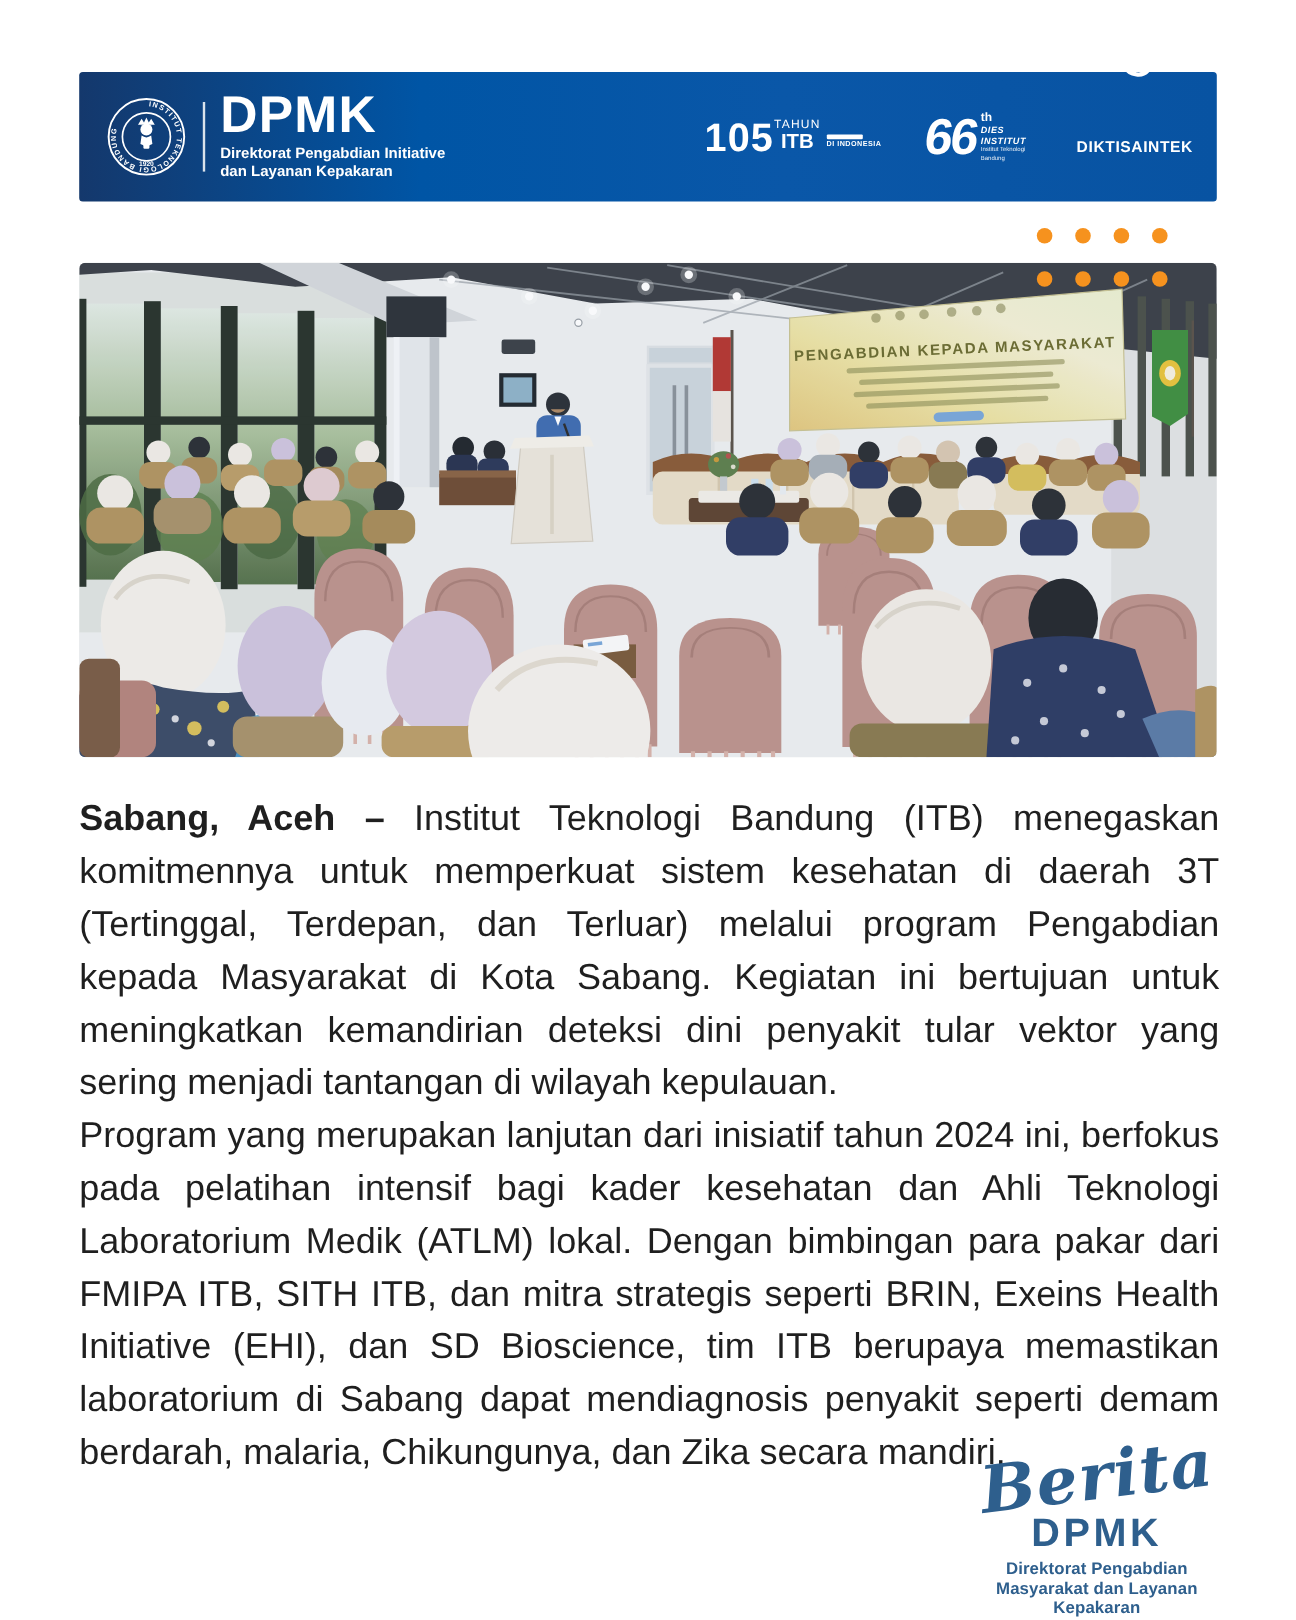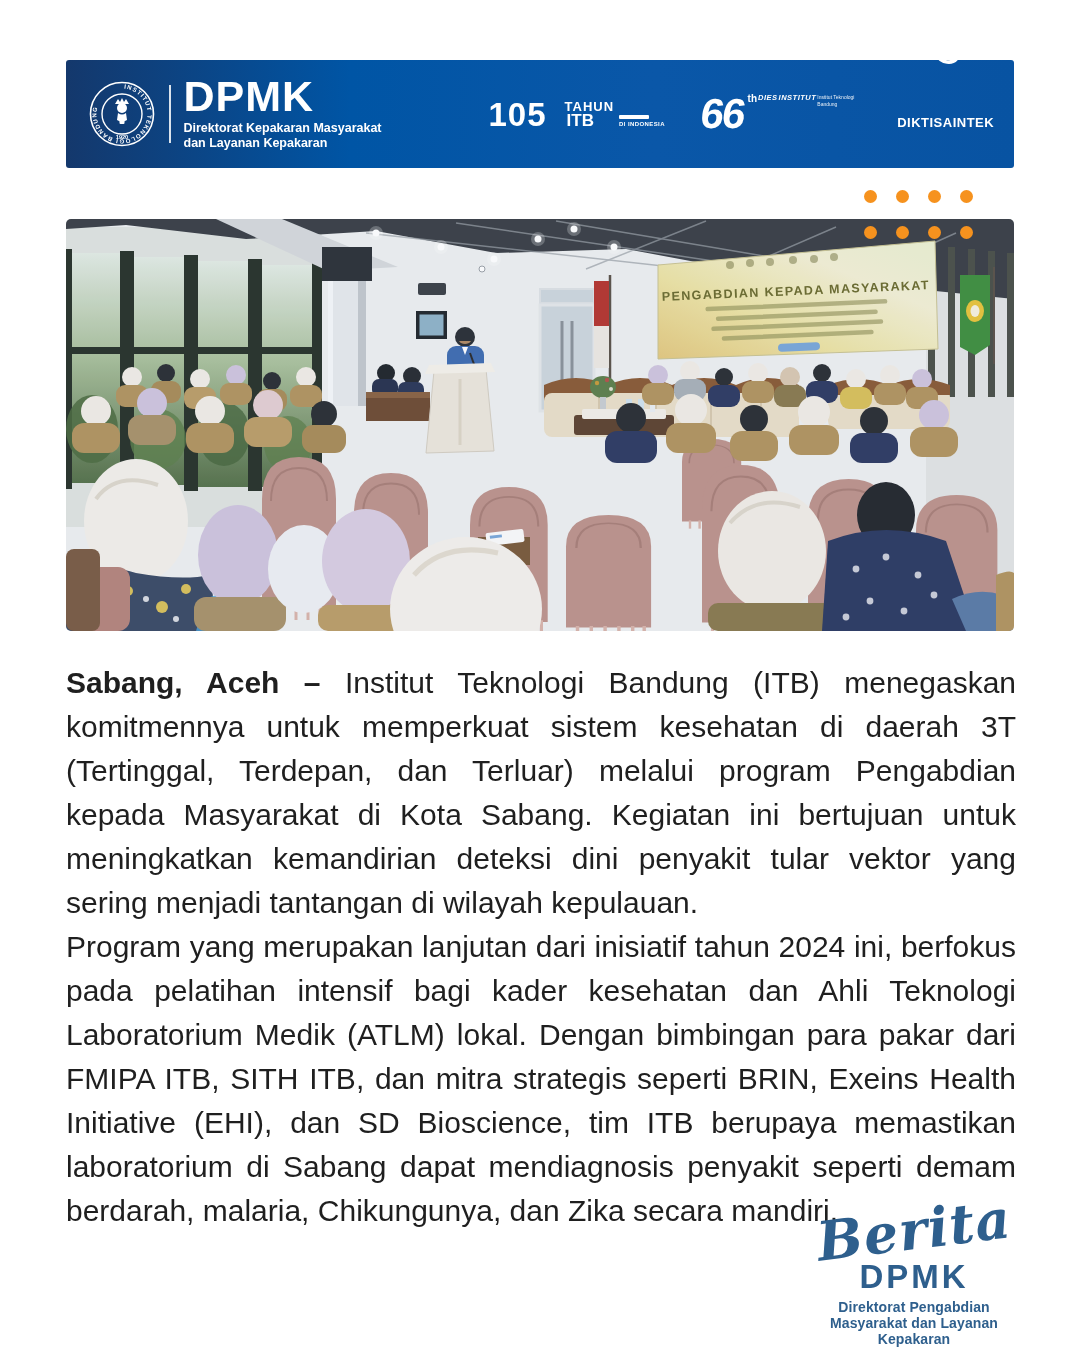--- a/index.html
+++ b/index.html
@@ -12,28 +12,28 @@
     border-radius:3px;display:flex;align-items:center;padding:0 18px 0 22px;box-sizing:border-box;color:#fff;
   }
   .seal{width:68px;height:68px;flex:0 0 auto;}
   .hdr-divider{width:1.5px;height:58px;background:rgba(255,255,255,.85);margin:0 13px 0 13px;}
   .brand .acr{font-size:43px;font-weight:800;letter-spacing:1px;line-height:.95;}
   .brand .sub{font-size:12.5px;font-weight:700;line-height:1.22;margin-top:4px;}
   .hdr-right{margin-left:auto;display:flex;align-items:center;gap:36px;}
   .logo105{display:flex;flex-direction:row;align-items:flex-start;line-height:1;text-align:center;}
   .l105-num{font-size:33px;font-weight:800;letter-spacing:1px;}
   .l105-row{display:flex;align-items:flex-end;gap:5px;margin-top:2px;}
-  .l105-tahun{font-size:13px;font-weight:700;letter-spacing:1px;margin-left:18px;}
+  .l105-tahun{font-size:10px;font-weight:400;letter-spacing:1px;}
   .l105-itb{font-size:17px;font-weight:800;line-height:.9;}
   .l105-col2{display:flex;flex-direction:column;gap:2px;padding-bottom:1px;}
   .l105-bar{width:30px;height:4px;background:#fff;border-radius:1px;}
   .l105-di{font-size:6px;font-weight:700;letter-spacing:.4px;}
   .logo66{display:flex;align-items:flex-start;gap:4px;line-height:1;}
   .l66-num{font-size:42px;font-weight:800;letter-spacing:-2px;transform:skewX(-8deg);}
-  .l66-col{display:flex;flex-direction:row;gap:1px;padding-top:1px;}
+  .l66-col{display:flex;flex-direction:column;gap:1px;padding-top:1px;}
   .l66-th{font-size:10px;font-weight:800;}
   .l66-dies{font-size:7.5px;font-weight:700;letter-spacing:.5px;font-style:italic;}
   .l66-tiny{font-size:5px;width:42px;opacity:.9;line-height:1.3;}
   .logoDik{display:flex;flex-direction:column;align-items:center;line-height:1.05;gap:48px;}
   .dik-1{font-size:13px;font-weight:800;letter-spacing:.5px;margin-top:2px;}
   .dik-2{font-size:15.5px;font-weight:400;letter-spacing:.5px;}
 
   
   .dots{position:absolute;left:864px;top:190px;display:grid;grid-template-columns:repeat(4,13px);grid-auto-rows:13px;column-gap:19px;row-gap:23px;z-index:5;}
   .dot{width:13px;height:13px;border-radius:50%;}
@@ -70,21 +70,21 @@
       <path d="M30 33 q4 3 8 0 l1 7 q-5 3 -10 0 Z"></path>
       <path d="M27 24 l3 -5 2 3 2 -4 2 4 2 -3 3 5 Z"></path>
       <rect x="31.5" y="40" width="5" height="4" rx="1"></rect>
     </g>
     <text x="34" y="58.5" font-size="5.6" fill="#ffffff" text-anchor="middle" font-weight="bold">1920</text>
   </svg>
   <div class="hdr-divider"></div>
   <div class="brand">
     <div class="acr">DPMK</div>
     <div class="sub">
-      <div>Direktorat Kepakaran Masyarakat</div>
+      <div>Direktorat Pengabdian Initiative</div>
       <div>dan Layanan Kepakaran</div>
     </div>
   </div>
   <div class="hdr-right">
     <div class="logo105">
       <div class="l105-num">105</div>
       <div class="l105-row">
         <div>
           <div class="l105-tahun">TAHUN</div>
           <div class="l105-itb">ITB</div>

